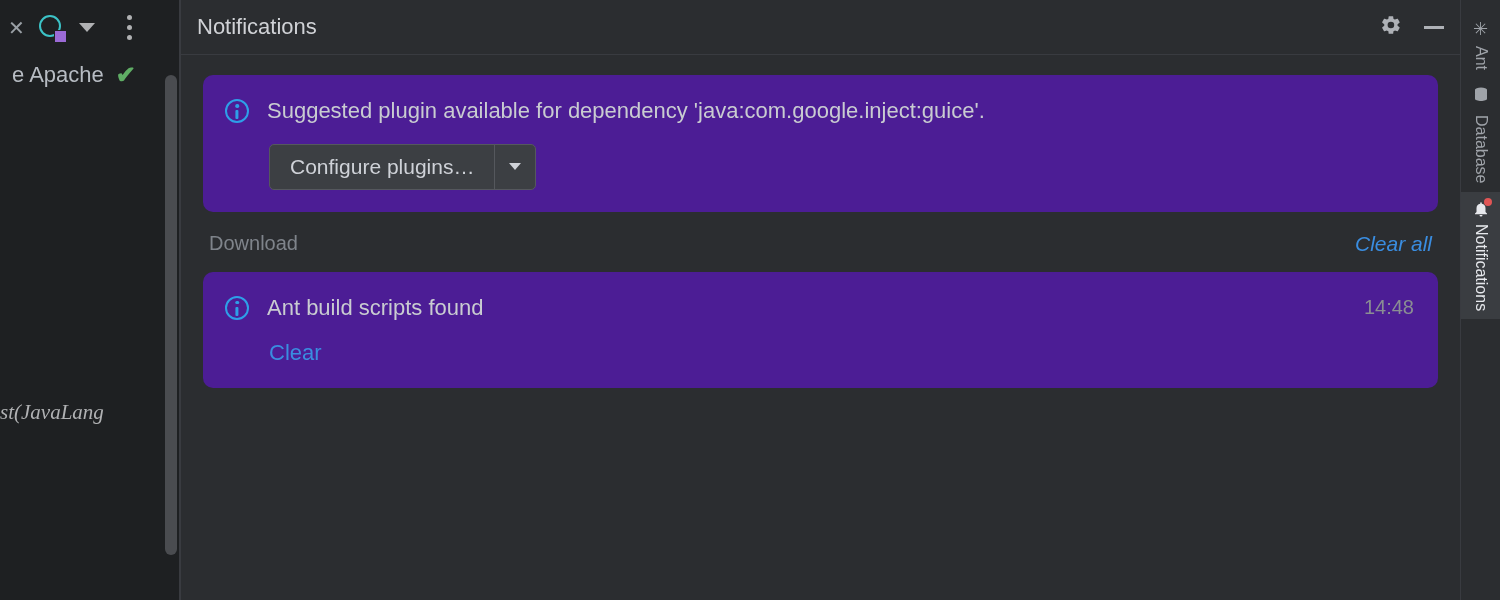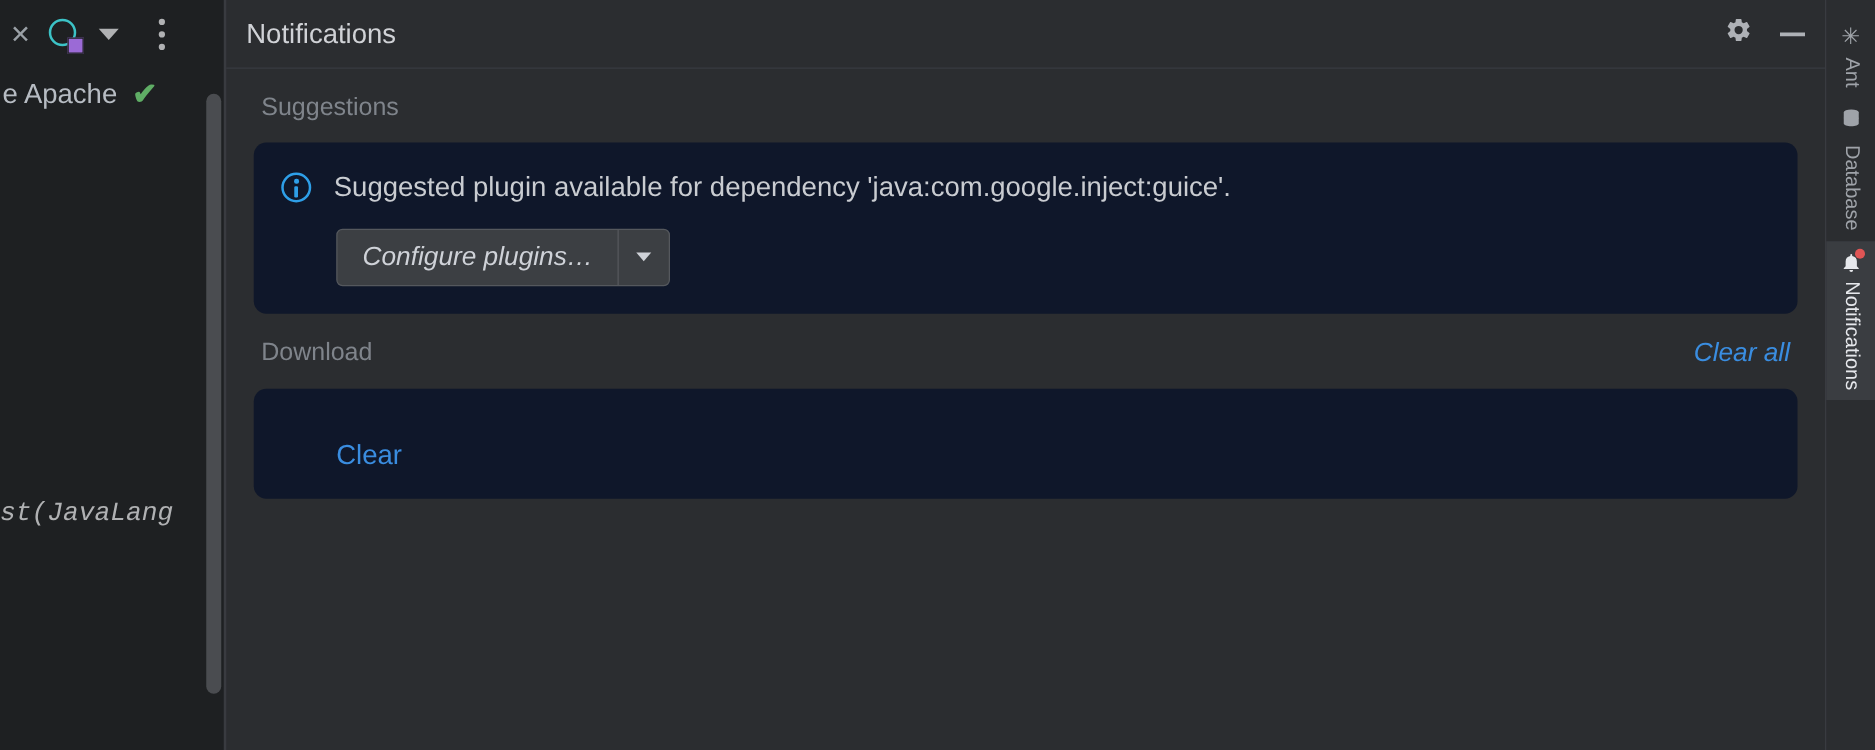--- a/index.html
+++ b/index.html
@@ -47,29 +47,29 @@
   }
   .caret-down {
     width:0;height:0;border-left:8px solid transparent;border-right:8px solid transparent;border-top:9px solid #b0b1b3;
   }
   .kebab {
     margin-left: 18px;
     display:flex;flex-direction:column;gap:5px;
   }
   .kebab span { width:5px;height:5px;border-radius:50%;background:#b0b1b3;display:block;}
   .breadcrumb-row {
-    display:flex;align-items:center;padding-left:0;
+    display:flex;align-items:center;padding-left:10px;
     height:40px; font-size:22px; color:#b7bcc3;
     gap:12px;
   }
   .breadcrumb-row .txt { margin-left:2px; }
   .check-icon { color:#5fad65; font-size:24px; font-weight:bold; }
   .code-line {
     position:absolute; top:400px; left:0;
-    font-family: Liberation Mono, monospace;
+    font-family: Liberation Serif, serif;
     font-style: italic;
     font-size: 21px;
     color:#b0b1b3;
     white-space: nowrap;
   }
   .scrollbar-v {
     position:absolute; top:75px; right:2px; width:12px; height:480px;
     background:#4a4c50; border-radius:6px;
   }
   
@@ -89,21 +89,21 @@
   .title-actions { display:flex; gap:22px; align-items:center; }
   .gear-icon svg { width:22px; height:22px; fill:#aeb1b6; }
   .minimize-icon { width:20px; height:3px; background:#aeb1b6; }
   .panel-body { padding:20px 22px; flex:1; overflow:auto; }
   .section-header {
     display:flex; align-items:center; justify-content:space-between;
     color:#7f848b; font-size:20px; margin-bottom:16px; padding:0 6px;
   }
   .clear-all { color:#3a8de0; cursor:pointer; font-size:21px;font-style:italic; }
   .notif-card {
-    background:#0f172a;
+    background:#4c1d95;
     border-radius:10px;
     padding:22px 24px 22px 22px;
     margin-bottom:20px;
   }
   .notif-row1 { display:flex; align-items:center; gap:18px; }
   .info-icon {
     width:24px;height:24px;border-radius:50%;border:2.6px solid #2e9fe8;
     position:relative; flex:0 0 24px;
   }
   .info-icon::before{
@@ -115,21 +115,20 @@
     width:3.2px; height:9px; background:#2e9fe8; border-radius:1px;
   }
   .notif-msg { color:#c9ccd1; font-size:22px; line-height:1.3; }
   .notif-time { margin-left:auto; color:#8a8d93; font-size:20px; }
   .notif-actions { margin-top:18px; margin-left:44px; display:flex; gap:30px; align-items:center; }
   .link-action { color:#3a8de0; font-size:22px; cursor:pointer; }
   .split-btn {
     display:inline-flex; align-items:stretch;
     border:1px solid #55585d; border-radius:5px; overflow:hidden;
     background:#3c3f43;
-    font-style:italic;
   }
   .split-btn .lbl { padding:10px 20px; color:#cfd2d8; font-size:21px; }
   .split-btn .dd { padding:10px 14px; border-left:1px solid #55585d; display:flex; align-items:center;}
   .split-btn .dd .tri{
     width:0;height:0;border-left:6px solid transparent;border-right:6px solid transparent;border-top:7px solid #cfd2d8;
   }
   
   .right-stripe {
     width:40px; flex:0 0 40px;
     background:#2b2d30;
@@ -187,23 +186,20 @@
       <span class="gear-icon">
         <svg viewBox="0 0 24 24">
             <path d="M19.14,12.94a7,7,0,0,0,.05-.94,7,7,0,0,0-.05-.94l2.11-1.65a.5.5,0,0,0,.12-.64l-2-3.46a.5.5,0,0,0-.61-.22l-2.49,1a7,7,0,0,0-1.62-.94L14.4,2.81A.5.5,0,0,0,13.9,2.4H9.9a.5.5,0,0,0-.5.41L9.15,5.15a7,7,0,0,0-1.62.94l-2.49-1a.5.5,0,0,0-.61.22l-2,3.46a.5.5,0,0,0,.12.64L4.66,11.06a7,7,0,0,0,0,1.88L2.55,14.59a.5.5,0,0,0-.12.64l2,3.46a.5.5,0,0,0,.61.22l2.49-1a7,7,0,0,0,1.62.94l.25,2.34a.5.5,0,0,0,.5.41h4a.5.5,0,0,0,.5-.41l.25-2.34a7,7,0,0,0,1.62-.94l2.49,1a.5.5,0,0,0,.61-.22l2-3.46a.5.5,0,0,0-.12-.64ZM11.9,15.6A3.6,3.6,0,1,1,15.5,12,3.6,3.6,0,0,1,11.9,15.6Z"></path>
           </svg>
       </span>
       <span class="minimize-icon"></span>
     </div>
   </div>
   <div class="panel-body">
 
-    <div class="section-header">
-      <span>Suggestions</span>
-    </div>
 
     <div class="notif-card">
       <div class="notif-row1">
         <span class="info-icon"></span>
         <span class="notif-msg">Suggested plugin available for dependency 'java:com.google.inject:guice'.</span>
       </div>
       <div class="notif-actions">
         <span class="split-btn">
           <span class="lbl">Configure plugins…</span>
           <span class="dd">
@@ -213,20 +209,25 @@
       </div>
     </div>
 
 
     <div class="section-header">
       <span>Download</span>
       <span class="clear-all">Clear all</span>
     </div>
 
     <div class="notif-card">
+      <div class="notif-row1">
+        <span class="info-icon"></span>
+        <span class="notif-msg">Ant build scripts found</span>
+        <span class="notif-time">14:48</span>
+      </div>
       <div class="notif-actions">
         <span class="link-action">Clear</span>
       </div>
     </div>
 
   </div>
 </div>
 
 <div class="right-stripe">
   <div class="stripe-item">

